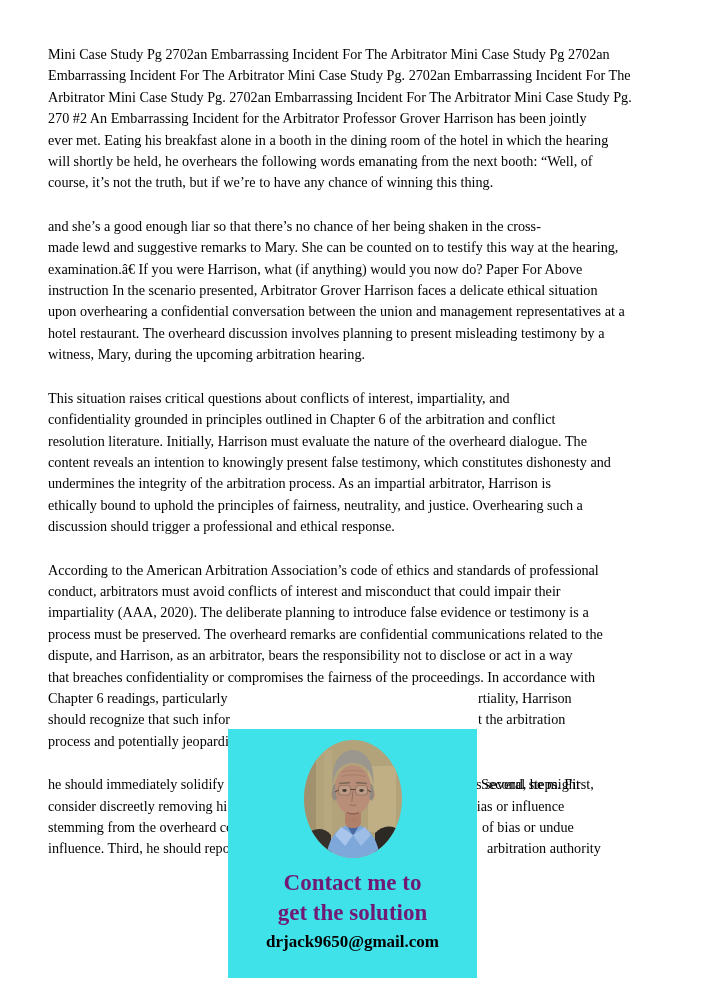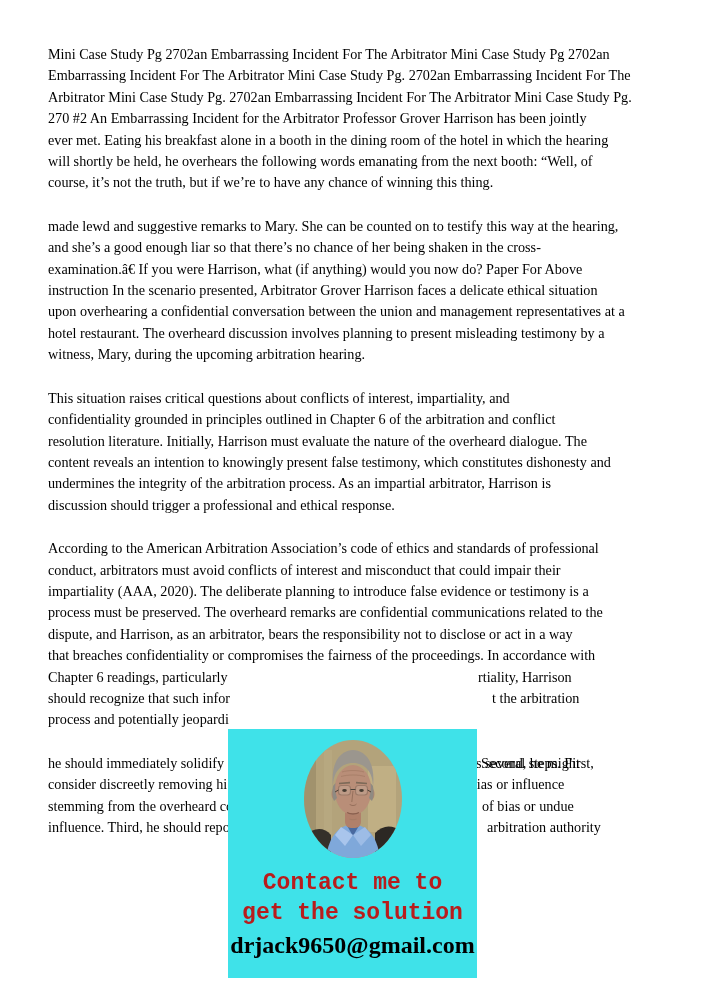--- a/index.html
+++ b/index.html
@@ -10,67 +10,68 @@
   .para{margin:8px 0 22px 0;}
   .line{white-space:nowrap;}
   .line.split{position:relative;}
   .rfrag{position:absolute;top:0;white-space:nowrap;}
   
   .overlay{position:absolute;left:228px;top:729px;width:249px;height:249px;z-index:5;}
   .photo{position:absolute;left:50%;top:11px;transform:translateX(-50%);
          width:98px;height:118px;border-radius:50%;overflow:hidden;}
   .photo svg{display:block;width:100%;height:100%;}
   .contact-title{position:absolute;top:139px;left:0;width:100%;text-align:center;
-      font-family:Liberation Mono, monospace;font-weight:bold;
-      font-size:23px;line-height:30px;color:#b91c1c;}
+      font-family:Liberation Serif, serif;font-weight:bold;
+      font-size:23px;line-height:30px;color:#701a75;}
   .email{position:absolute;top:203px;left:0;width:100%;text-align:center;
       font-family:"Liberation Serif","DejaVu Serif",serif;font-weight:bold;
-      font-size:24px;color:#000000;}
+      font-size:17px;color:#000000;}
 </style>
 </head>
 <body>
 
 <div class="page">
 
   <div class="doc">
       <div class="para">
         <div class="line">Mini Case Study Pg 2702an Embarrassing Incident For The Arbitrator Mini Case Study Pg 2702an</div>
         <div class="line">Embarrassing Incident For The Arbitrator Mini Case Study Pg. 2702an Embarrassing Incident For The</div>
         <div class="line">Arbitrator Mini Case Study Pg. 2702an Embarrassing Incident For The Arbitrator Mini Case Study Pg.</div>
         <div class="line">270 #2 An Embarrassing Incident for the Arbitrator Professor Grover Harrison has been jointly</div>
         <div class="line">ever met. Eating his breakfast alone in a booth in the dining room of the hotel in which the hearing</div>
         <div class="line">will shortly be held, he overhears the following words emanating from the next booth: “Well, of</div>
         <div class="line">course, it’s not the truth, but if we’re to have any chance of winning this thing.</div>
       </div>
       <div class="para">
+        <div class="line">and she’s a good enough liar so that there’s no chance of her being shaken in the cross-</div>
         <div class="line">made lewd and suggestive remarks to Mary. She can be counted on to testify this way at the hearing,</div>
-        <div class="line">and she’s a good enough liar so that there’s no chance of her being shaken in the cross-</div>
         <div class="line">examination.â€ If you were Harrison, what (if anything) would you now do? Paper For Above</div>
         <div class="line">instruction In the scenario presented, Arbitrator Grover Harrison faces a delicate ethical situation</div>
         <div class="line">upon overhearing a confidential conversation between the union and management representatives at a</div>
         <div class="line">hotel restaurant. The overheard discussion involves planning to present misleading testimony by a</div>
         <div class="line">witness, Mary, during the upcoming arbitration hearing.</div>
       </div>
       <div class="para">
         <div class="line">This situation raises critical questions about conflicts of interest, impartiality, and</div>
         <div class="line">confidentiality grounded in principles outlined in Chapter 6 of the arbitration and conflict</div>
         <div class="line">resolution literature. Initially, Harrison must evaluate the nature of the overheard dialogue. The</div>
         <div class="line">content reveals an intention to knowingly present false testimony, which constitutes dishonesty and</div>
         <div class="line">undermines the integrity of the arbitration process. As an impartial arbitrator, Harrison is</div>
+        <div class="line">ethically bound to uphold the principles of fairness, neutrality, and justice. Overhearing such a</div>
         <div class="line">discussion should trigger a professional and ethical response.</div>
       </div>
       <div class="para">
         <div class="line">According to the American Arbitration Association’s code of ethics and standards of professional</div>
         <div class="line">conduct, arbitrators must avoid conflicts of interest and misconduct that could impair their</div>
         <div class="line">impartiality (AAA, 2020). The deliberate planning to introduce false evidence or testimony is a</div>
         <div class="line">process must be preserved. The overheard remarks are confidential communications related to the</div>
         <div class="line">dispute, and Harrison, as an arbitrator, bears the responsibility not to disclose or act in a way</div>
         <div class="line">that breaches confidentiality or compromises the fairness of the proceedings. In accordance with</div>
         <div class="line split"><span>Chapter 6 readings, particularly</span><span class="rfrag" style="left: 430px;">rtiality, Harrison</span></div>
-        <div class="line split"><span>should recognize that such infor</span><span class="rfrag" style="left: 444px;">t the arbitration</span></div>
+        <div class="line split"><span>should recognize that such infor</span><span class="rfrag" style="left: 430px;">t the arbitration</span></div>
         <div class="line split"><span>process and potentially jeopardi</span></div>
       </div>
       <div class="para">
         <div class="line split"><span class="rfrag" style="left: 428px;">s several steps. First,</span></div>
         <div class="line split"><span>he should immediately solidify</span><span class="rfrag" style="left: 433px;">Second, he might</span></div>
         <div class="line split"><span>consider discreetly removing hi</span><span class="rfrag" style="left: 404px;">ny bias or influence</span></div>
         <div class="line split"><span>stemming from the overheard co</span><span class="rfrag" style="left: 434px;">of bias or undue</span></div>
         <div class="line split"><span>influence. Third, he should repo</span><span class="rfrag" style="left: 439px;">arbitration authority</span></div>
       </div>
     </div>

